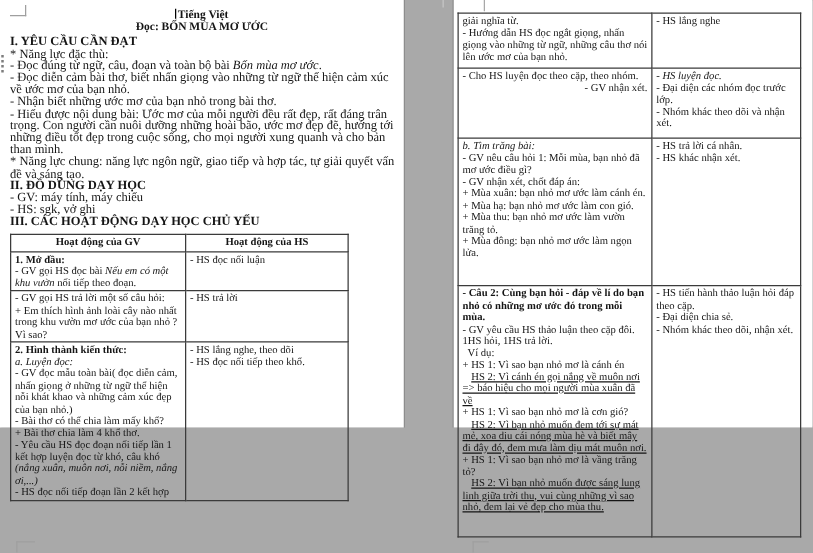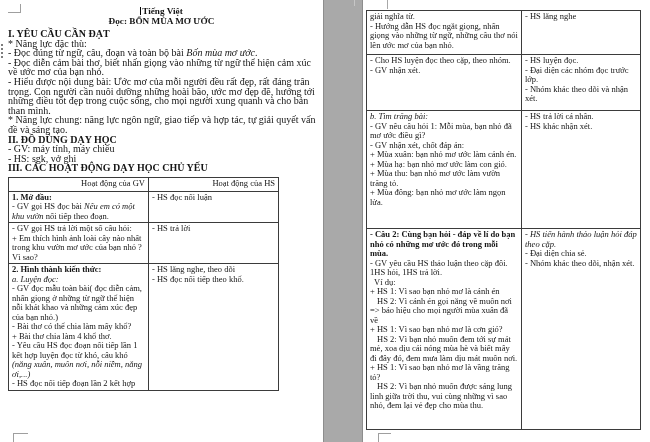--- a/index.html
+++ b/index.html
@@ -2,46 +2,46 @@
 <html><head>
 <meta charset="utf-8">
 <style>
   html,body{margin:0;padding:0;}
   body{
     width:650px;height:442px;position:relative;overflow:hidden;
     background:#a9a9a9;
     font-family:"Liberation Serif","DejaVu Serif",serif;
     color:#151515;
   }
-  .page{position:absolute;top:0;height:442px;background:#ffffff;}
+  .page{position:absolute;top:0;height:342px;background:#ffffff;}
   #pageL{left:0;width:323px;box-shadow:1px 0 0 #8d8d8d;}
   #pageR{left:363px;width:287px;box-shadow:-1px 0 0 #8d8d8d;padding-left:48px;}
 
   .heading{padding-top:6px;text-align:center;}
   .heading p{margin:0;font-size:9.2px;line-height:10px;font-weight:bold;}
   .caret{display:inline-block;width:1px;height:8px;background:#000;margin-right:1px;vertical-align:-1px;}
 
   .docbody{padding:3px 6px 0 8px;font-size:10px;line-height:9.6px;}
   .docbody p{margin:0;}
   .b{font-weight:bold;}
   .i{font-style:italic;}
 
   table.doc-table{border-collapse:collapse;table-layout:fixed;font-size:8.5px;line-height:9.5px;}
   table.doc-table td{border:1px solid #3b3b3b;vertical-align:top;padding:1px 3px;overflow:hidden;}
   table.doc-table p{margin:0;}
-  .th{font-weight:normal;text-align:right;height:11px;}
+  .th{font-weight:bold;text-align:center;height:11px;}
 
   #tableL{width:270px;margin:4px 0 0 8px;}
   #tableR{position:absolute;left:3px;top:10px;width:274px;}
 
-  .mt5{margin-top:5px;}  .mt7{margin-top:7px;}
+  .mt5{margin-top:5px;}  .mt7{margin-top:7px;font-style:italic;}
   .mt10{margin-top:10px;} .mt20{margin-top:20px;}
-  .mt22{margin-top:22px;} .mt24{margin-top:24px;}
-  .mt37{margin-top:37px;font-style:italic;}
-  .ind{text-indent:7px;}
+  .mt22{margin-top:22px;text-align:right;} .mt24{margin-top:24px;}
+  .mt37{margin-top:37px;}
+  .ind{text-indent:7px;text-decoration:underline;}
   .ind2{text-indent:4px;}
 
   .cropmark{position:absolute;}
   .cm-tl{left:8px;top:4px;width:12px;height:8px;border-right:1px solid #9f9f9f;border-bottom:1px solid #9f9f9f;}
   .cm-bl{left:13px;top:433px;width:14px;height:9px;border-left:1px solid #9f9f9f;border-top:1px solid #9f9f9f;}
   .cm-v{left:24px;top:0;width:1px;height:9px;background:#a8a8a8;}
   .cm-bl2{left:15px;top:433px;width:12px;height:9px;border-left:1px solid #9f9f9f;border-top:1px solid #9f9f9f;}
   .cm-br{right:10px;top:433px;width:12px;height:9px;border-right:1px solid #9f9f9f;border-top:1px solid #9f9f9f;}
   .dotmark{position:absolute;left:1px;top:44px;width:0;height:14px;border-left:2px dotted #7d7d7d;}
   .gaptick{position:absolute;left:354px;top:0;width:1px;height:6px;background:#c6c6c6;}
@@ -56,20 +56,21 @@
   <div class="heading">
     <p><span class="caret"></span><span>Tiếng Việt</span></p>
     <p>Đọc: BỐN MÙA MƠ ƯỚC</p>
   </div>
 
   <div class="docbody">
     <p class="b">I. YÊU CẦU CẦN ĐẠT</p>
     <p>* Năng lực đặc thù:</p>
     <p><span>- Đọc đúng từ ngữ, câu, đoạn và toàn bộ bài </span><span class="i">Bốn mùa mơ ước</span><span>.</span></p>
     <p>- Đọc diễn cảm bài thơ, biết nhấn giọng vào những từ ngữ thể hiện cảm xúc về ước mơ của bạn nhỏ.</p>
+    <p>- Nhận biết những ước mơ của bạn nhỏ trong bài thơ.</p>
     <p>- Hiểu được nội dung bài: Ước mơ của mỗi người đều rất đẹp, rất đáng trân trọng. Con người cần nuôi dưỡng những hoài bão, ước mơ đẹp đẽ, hướng tới những điều tốt đẹp trong cuộc sống, cho mọi người xung quanh và cho bản than mình.</p>
     <p>* Năng lực chung: năng lực ngôn ngữ, giao tiếp và hợp tác, tự giải quyết vấn đề và sáng tạo.</p>
     <p class="b">II. ĐỒ DÙNG DẠY HỌC</p>
     <p>- GV: máy tính, máy chiếu</p>
     <p>- HS: sgk, vở ghi</p>
     <p class="b">III. CÁC HOẠT ĐỘNG DẠY HỌC CHỦ YẾU</p>
   </div>
 
   <table class="doc-table" id="tableL">
     <colgroup>

